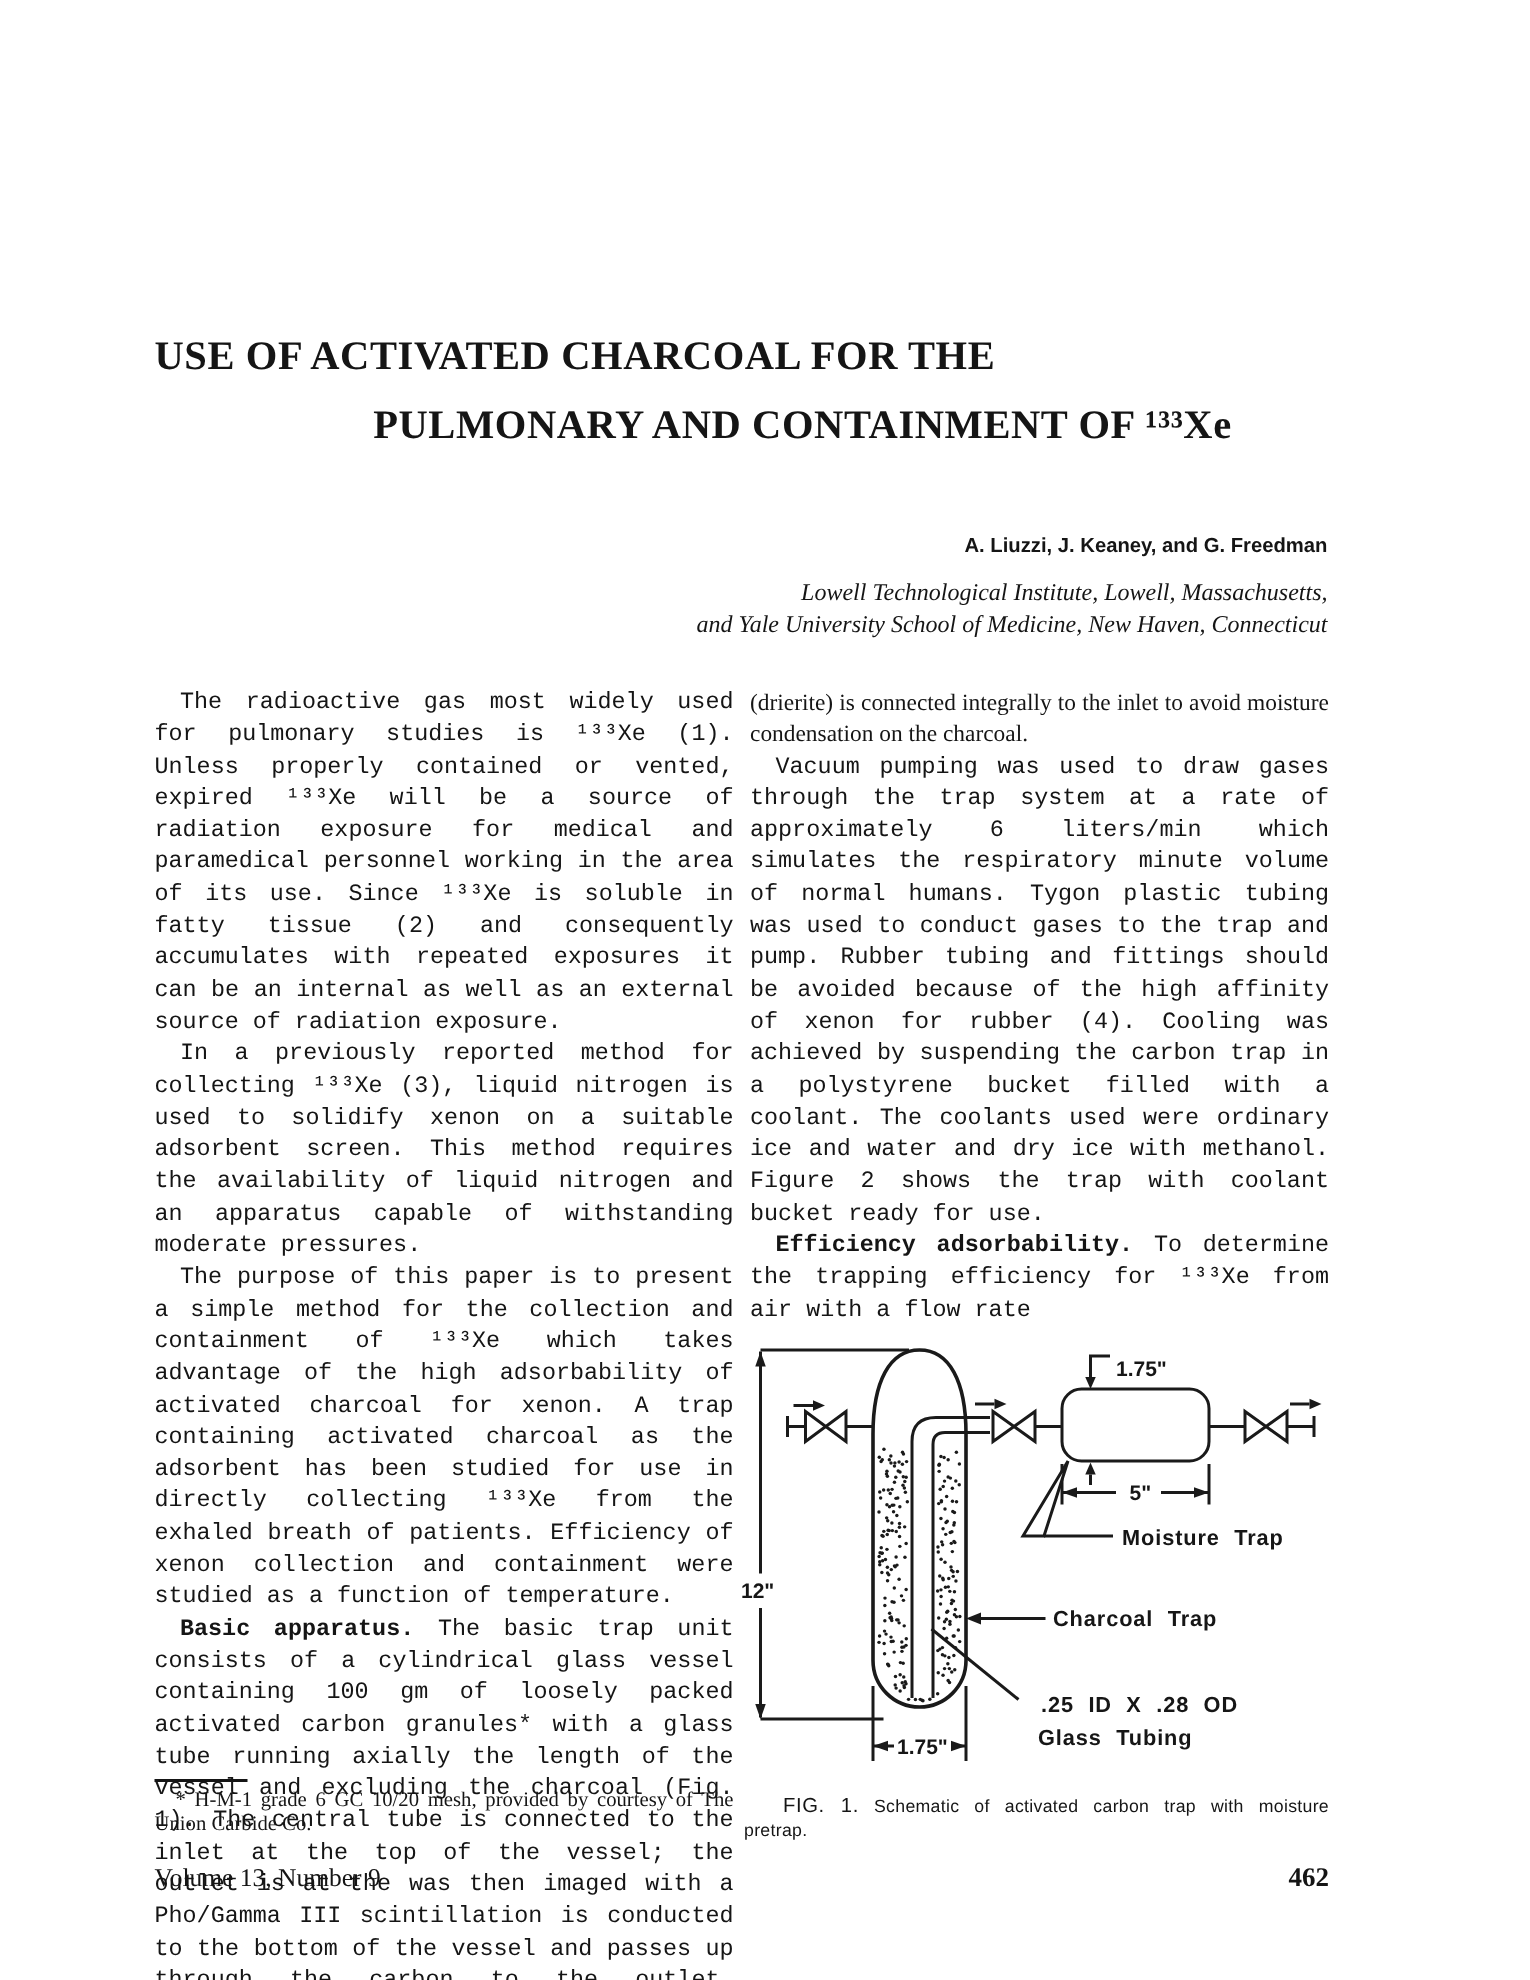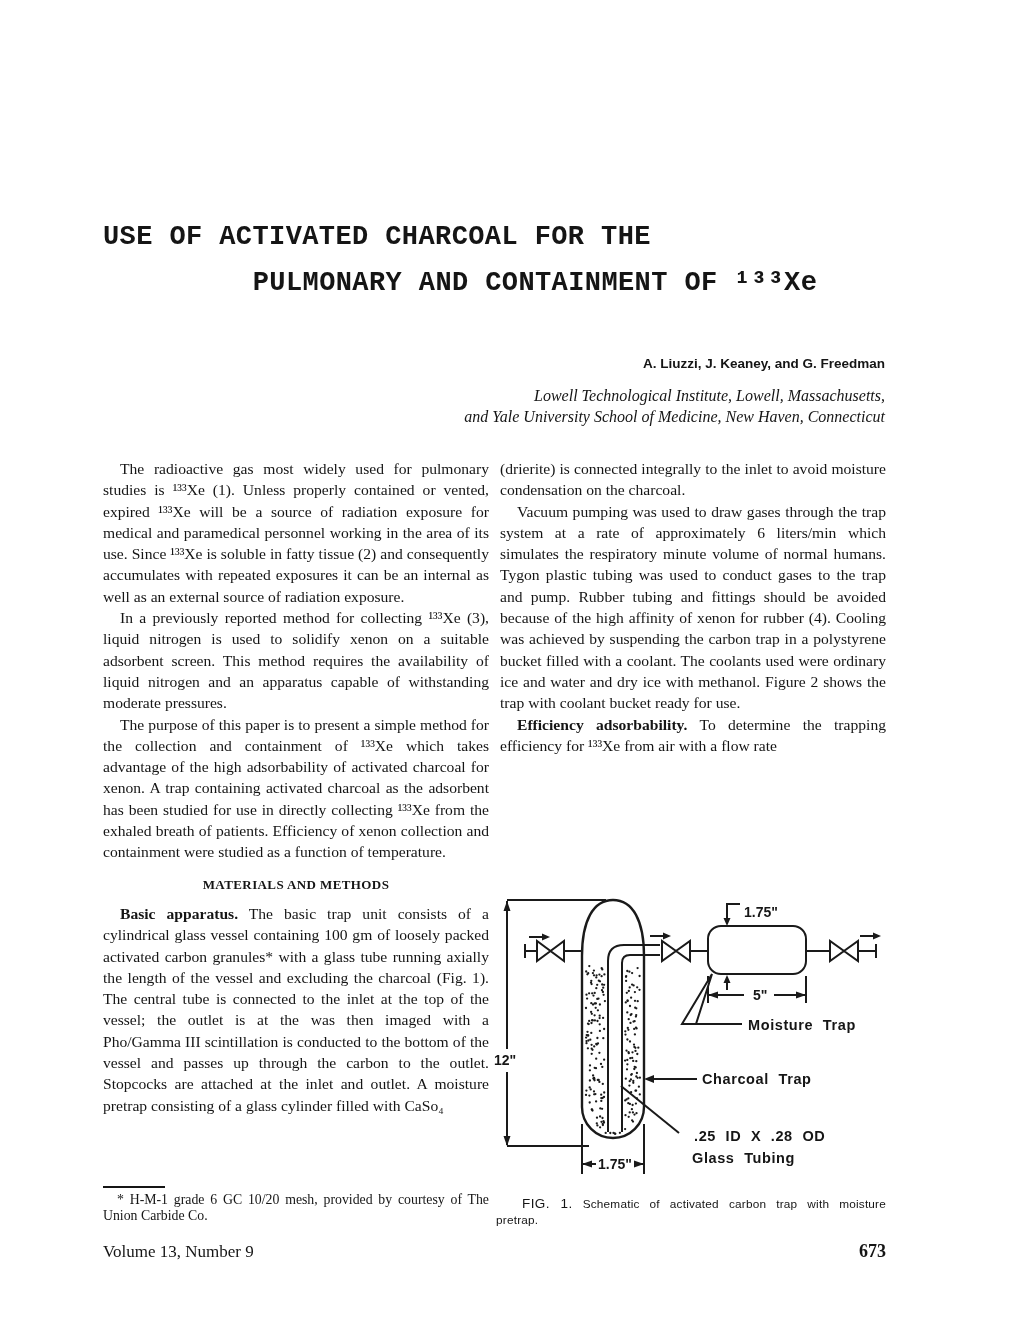--- a/index.html
+++ b/index.html
@@ -3,38 +3,38 @@
 <meta charset="utf-8">
 <style>
   html,body { margin:0; padding:0; background:#e8e8e8; }
   .page {
     position:relative; width:1020px; height:1320px; margin:0 auto;
     background:#ffffff; color:#151515; overflow:hidden;
     font-family:"Liberation Serif","DejaVu Serif",serif;
   }
   
   .title-block { position:absolute; left:103px; top:214px; width:782px;
-    font-family:Liberation Mono, monospace; font-weight:bold;
+    font-family:Liberation Serif, serif; font-weight:bold;
     font-size:27px; letter-spacing:0.4px; }
   .title-line { line-height:46px; height:46px; white-space:nowrap; }
   .tl1 { text-align:left; }
   .tl2 { text-align:center; padding-left:82px; }
   .tl3 { text-align:right; }
   
   .authors { position:absolute; left:103px; top:356px; width:782px; text-align:right;
     font-family:"Liberation Sans","DejaVu Sans",sans-serif; font-weight:bold; font-size:13.5px; }
   .affiliation { position:absolute; left:103px; top:386px; width:782px; text-align:right;
     font-style:italic; font-size:16px; line-height:20.5px; }
   
   .col { position:absolute; top:458px; width:386px; font-size:15.6px; line-height:21.3px;
     text-align:justify; }
   .col-left  { left:103px; }
   .col-right { left:500px; }
   .para { margin:0; }
-  .indent { text-indent:17px; }
+  .indent { text-indent:17px;font-family:Liberation Mono, monospace; }
   .lead { font-weight:bold; }
   .section-heading { text-align:center; font-weight:bold; font-size:13px;
     letter-spacing:0.4px; margin:11px 0 8px 0; }
   
   .footnote-block { position:absolute; left:103px; top:1186px; width:386px;
     font-size:13.8px; line-height:16px; text-align:justify; }
   .refs-block { position:absolute; left:500px; top:799px; width:386px;
     font-size:13.8px; line-height:17px; text-align:justify; }
   .rule { width:62px; border-top:2px solid #151515; margin:0 0 4px 0; }
   .small-para { margin:0; text-indent:14px; }
@@ -71,21 +71,20 @@
 
   <div class="affiliation">
     <div>Lowell Technological Institute, Lowell, Massachusetts,</div>
     <div>and Yale University School of Medicine, New Haven, Connecticut</div>
   </div>
 
   <section class="col col-left">
     <p class="para indent">The radioactive gas most widely used for pulmonary studies is ¹³³Xe (1). Unless properly contained or vented, expired ¹³³Xe will be a source of radiation exposure for medical and paramedical personnel working in the area of its use. Since ¹³³Xe is soluble in fatty tissue (2) and consequently accumulates with repeated exposures it can be an internal as well as an external source of radiation exposure.</p>
     <p class="para indent">In a previously reported method for collecting ¹³³Xe (3), liquid nitrogen is used to solidify xenon on a suitable adsorbent screen. This method requires the availability of liquid nitrogen and an apparatus capable of withstanding moderate pressures.</p>
     <p class="para indent">The purpose of this paper is to present a simple method for the collection and containment of ¹³³Xe which takes advantage of the high adsorbability of activated charcoal for xenon. A trap containing activated charcoal as the adsorbent has been studied for use in directly collecting ¹³³Xe from the exhaled breath of patients. Efficiency of xenon collection and containment were studied as a function of temperature.</p>
-    <h2 class="section-heading">MATERIALS AND METHODS</h2>
     <p class="para indent"><span class="lead">Basic apparatus.</span> <span>The basic trap unit consists of a cylindrical glass vessel containing 100 gm of loosely packed activated carbon granules* with a glass tube running axially the length of the vessel and excluding the charcoal (Fig. 1). The central tube is connected to the inlet at the top of the vessel; the outlet is at the was then imaged with a Pho/Gamma III scintillation is conducted to the bottom of the vessel and passes up through the carbon to the outlet. Stopcocks are attached at the inlet and outlet. A moisture pretrap consisting of a glass cylinder filled with CaSo₄</span></p>
   </section>
 
   <aside class="footnote-block">
     <div class="rule"></div>
     <p class="small-para">* H-M-1 grade 6 GC 10/20 mesh, provided by courtesy of The Union Carbide Co.</p>
   </aside>
 
   <section class="col col-right">
     <p class="para">(drierite) is connected integrally to the inlet to avoid moisture condensation on the charcoal.</p>
@@ -441,15 +440,15 @@
         <polygon class="fillb" points="90,280 100,276.5 100,283.5"></polygon>
         <polygon class="fillb" points="152,280 142,276.5 142,283.5"></polygon>
         <text class="fdim" x="106" y="285">1.75"</text>
       </g>
     </svg>
   </figure>
 
   <figcaption class="caption"><span class="cap-lead">FIG. 1.</span> <span>Schematic of activated carbon trap with moisture pretrap.</span></figcaption>
 
   <div class="footer-left">Volume 13, Number 9</div>
-  <div class="footer-right">673</div>
+  <div class="footer-right">462</div>
 
 </div>
 
 </body></html>

